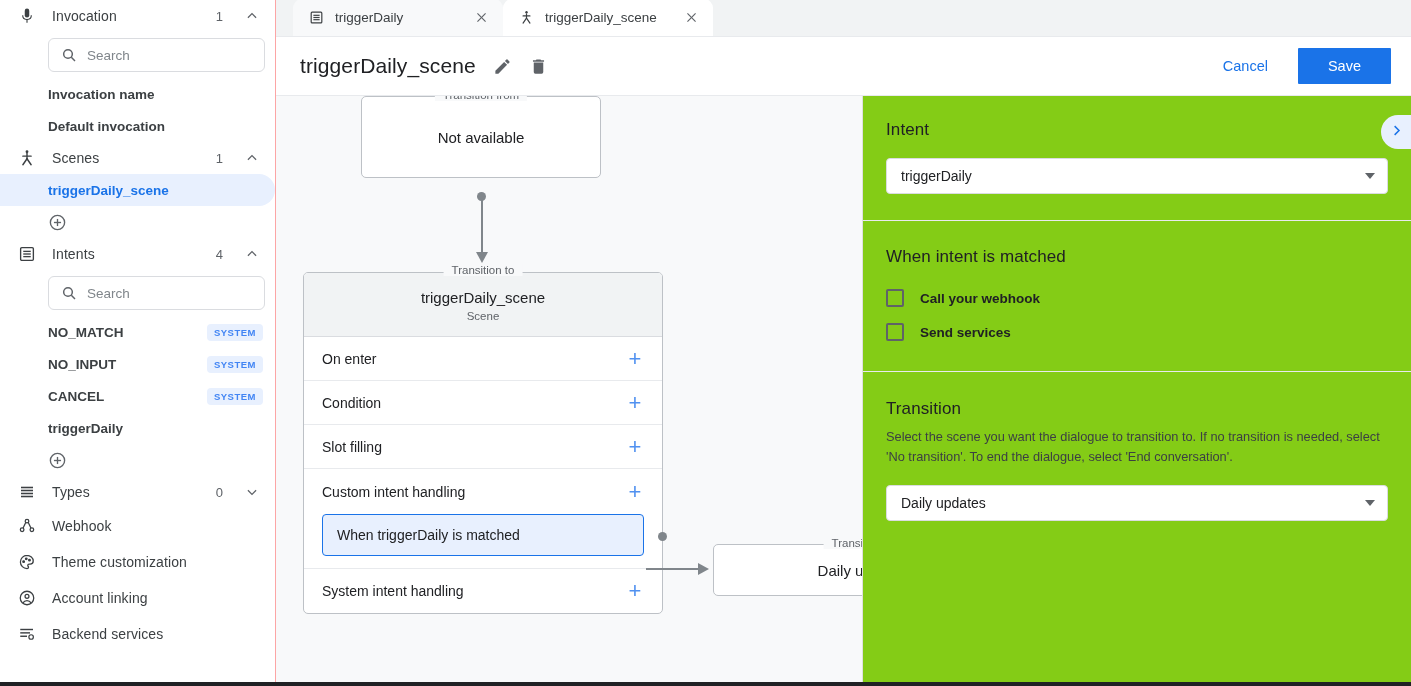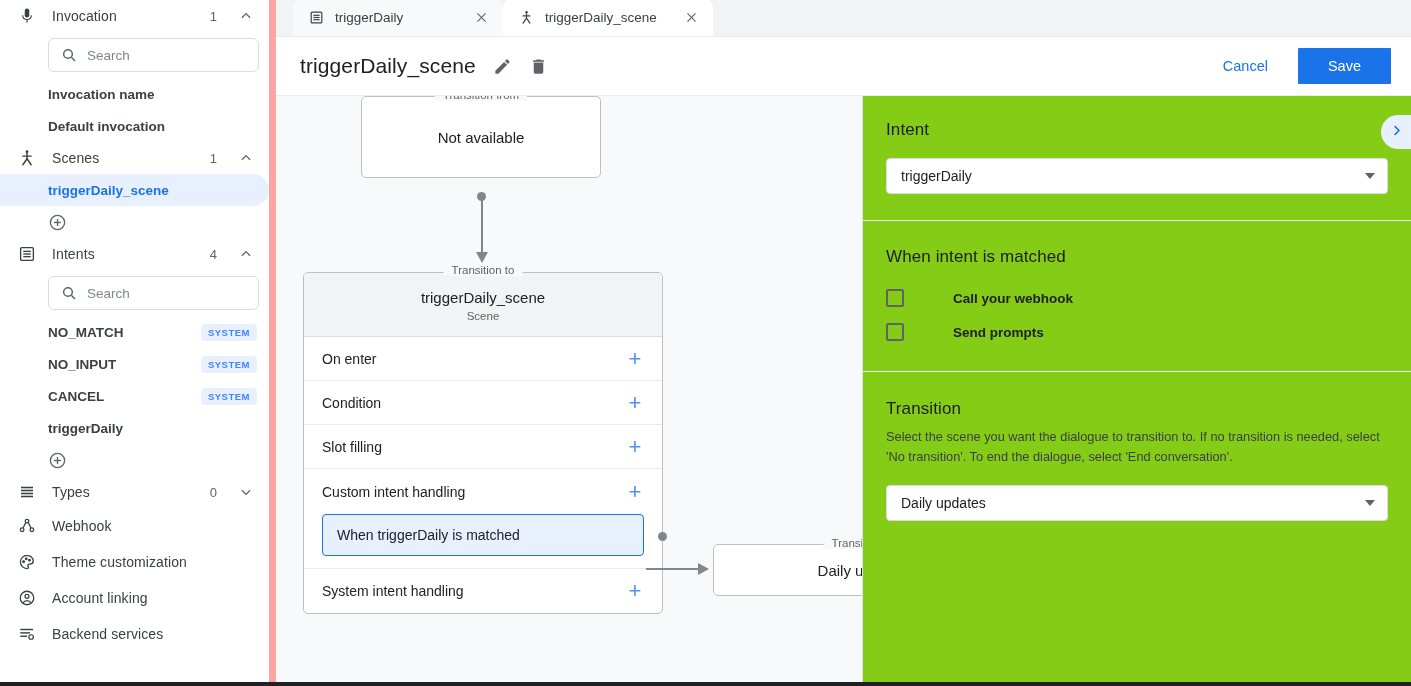--- a/index.html
+++ b/index.html
@@ -9,21 +9,21 @@
     background: #ffffff;
     overflow: hidden;
     color: #202124;
   }
   #app { position: relative; width: 1411px; height: 686px; display: flex; }
 
   
   .sidebar {
     width: 276px; height: 686px;
     background: #ffffff;
-    border-right: 7px solid #fca5a5;
+    border-right: 1px solid #fca5a5;
     position: relative;
     flex: 0 0 276px;
     overflow: hidden;
   }
   .nav-section-row {
     display: flex; align-items: center;
     height: 32px;
     padding: 0 16px 0 16px;
     gap: 14px;
     cursor: pointer;
@@ -193,21 +193,21 @@
     height: 36px; border: 1px solid #dadce0; border-radius: 4px;
     display: flex; align-items: center; padding: 0 12px 0 14px;
     font-size: 14px; color: #202124; cursor: pointer; background:#fff;
   }
   .select-box .sel-val { flex: 1; }
   .caret { width: 0; height: 0; border-left: 5.5px solid transparent;
            border-right: 5.5px solid transparent; border-top: 6px solid #5f6368; }
   .cb-row { display: flex; align-items: center; gap: 16px; margin-bottom: 16px; cursor: pointer; }
   .cb-row:last-child { margin-bottom: 0; }
   .cb-box { width: 18px; height: 18px; border: 2px solid #5f6368; border-radius: 2px; flex: 0 0 18px; }
-  .cb-label { font-size: 13.5px; font-weight: bold; color: #202124; margin-left: 33px; }
+  .cb-label { font-size: 13.5px; font-weight: bold; color: #202124; }
   .panel-toggle {
     position: absolute; right: 0; top: 19px;
     width: 30px; height: 34px;
     background: #e8f0fe;
     border-top-left-radius: 18px; border-bottom-left-radius: 18px;
     display: flex; align-items: center; justify-content: center;
     color: #1a73e8; cursor: pointer;
   }
   .bottom-strip {
     position: absolute; left: 0; bottom: 0; width: 1411px; height: 4px;
@@ -542,21 +542,21 @@
         </div>
 
         <div class="rp-section" style="padding-top:26px; padding-bottom:30px;">
           <div class="rp-title" style="margin-bottom:22px;">When intent is matched</div>
           <div class="cb-row">
             <span class="cb-box"></span>
             <span class="cb-label">Call your webhook</span>
           </div>
           <div class="cb-row">
             <span class="cb-box"></span>
-            <span class="cb-label">Send prompts</span>
+            <span class="cb-label">Send services</span>
           </div>
         </div>
 
         <div class="rp-section last" style="padding-top:27px;">
           <div class="rp-title" style="margin-bottom:16px;">Transition</div>
           <div class="rp-desc">Select the scene you want the dialogue to transition to. If no transition is needed, select 'No transition'. To end the dialogue, select 'End conversation'.</div>
           <div class="select-box">
             <span class="sel-val">Daily updates</span>
             <span class="caret"></span>
           </div>

